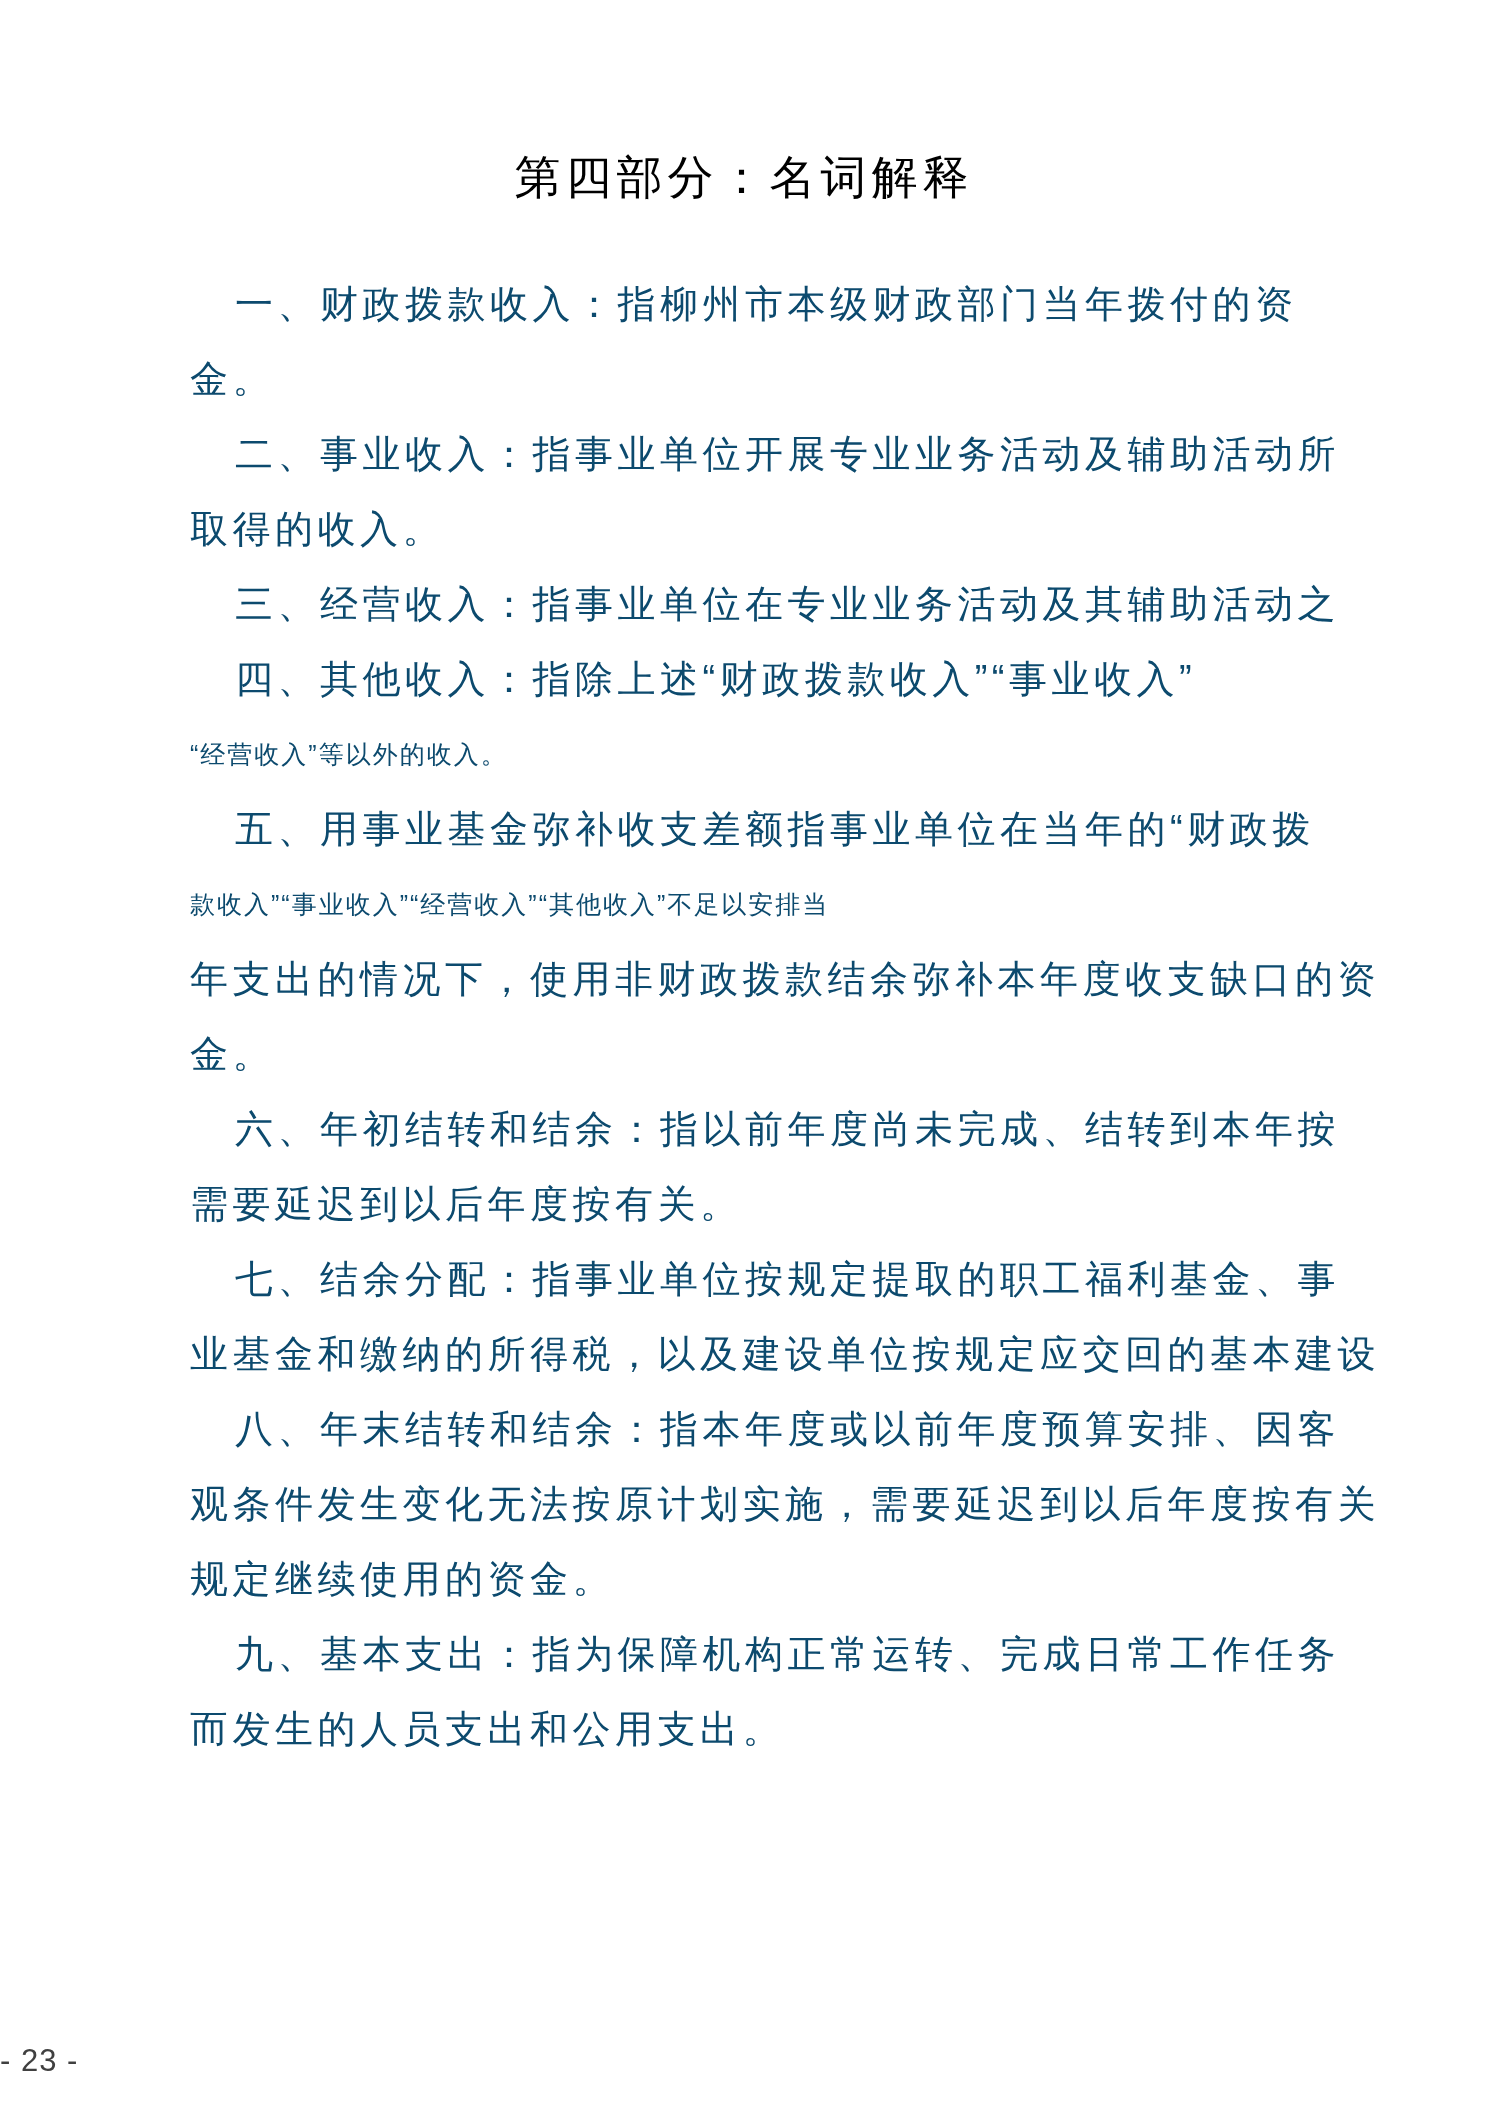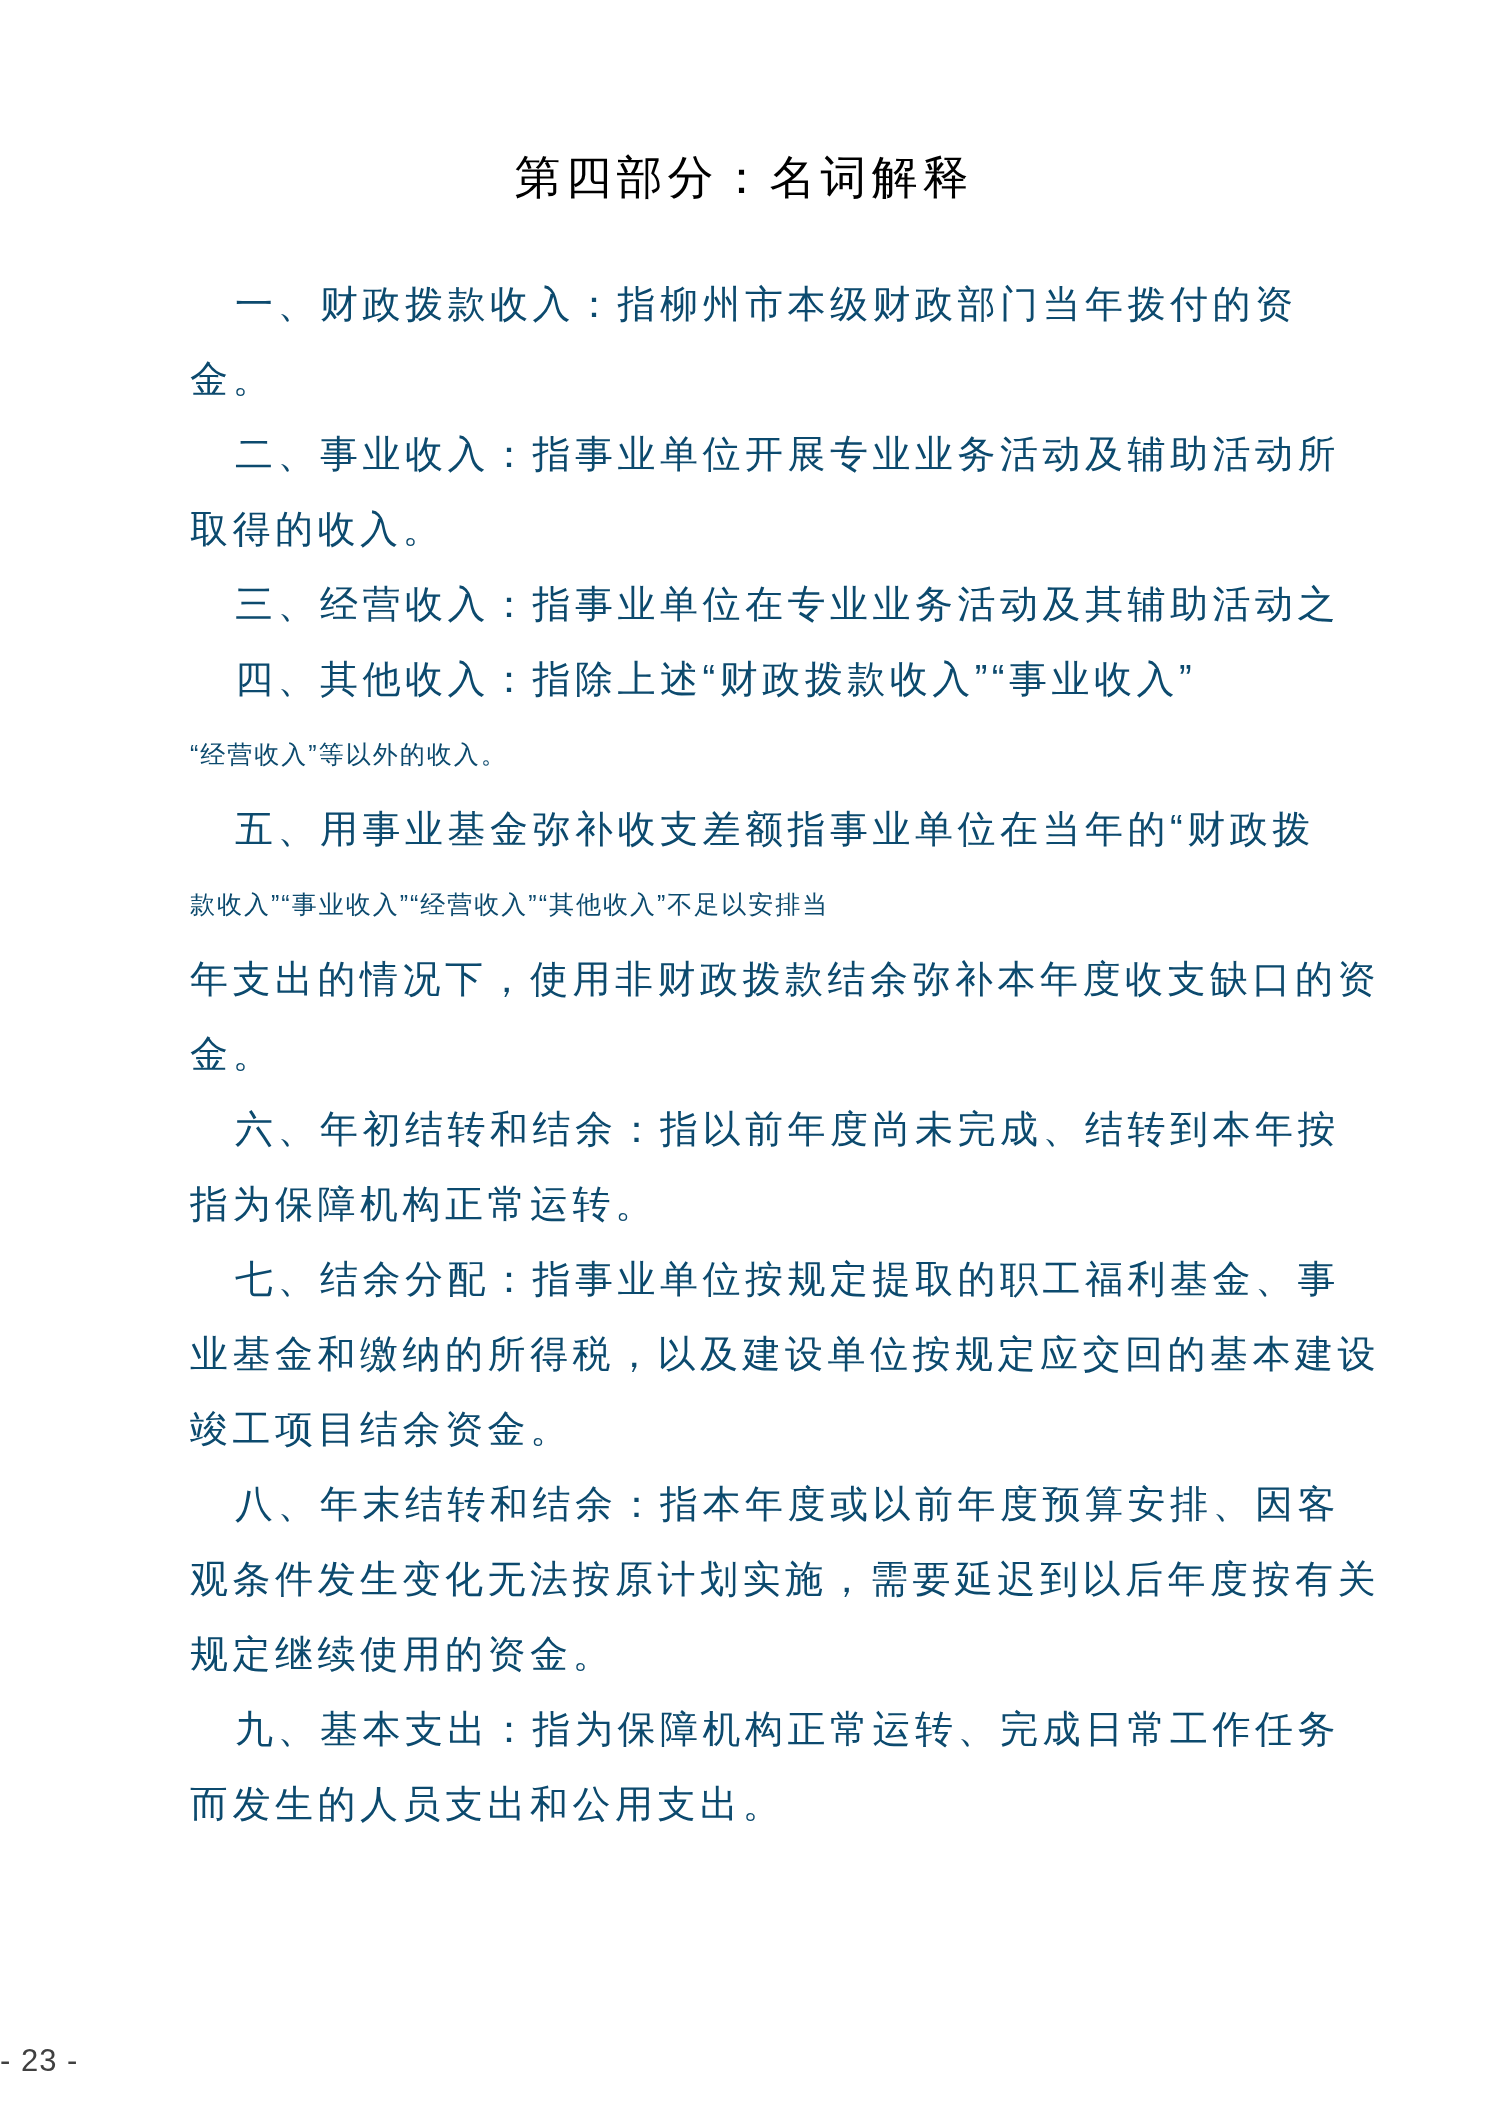--- a/index.html
+++ b/index.html
@@ -84,26 +84,25 @@
         <div class="line small">“经营收入”等以外的收入。</div>
       </div>
       <div class="paragraph">
         <div class="line indent">五、用事业基金弥补收支差额指事业单位在当年的“财政拨</div>
         <div class="line small">款收入”“事业收入”“经营收入”“其他收入”不足以安排当</div>
         <div class="line">年支出的情况下，使用非财政拨款结余弥补本年度收支缺口的资</div>
         <div class="line">金。</div>
       </div>
       <div class="paragraph">
         <div class="line indent">六、年初结转和结余：指以前年度尚未完成、结转到本年按</div>
-        <div class="line">指为保障机构正常运转。</div>
+        <div class="line">需要延迟到以后年度按有关。</div>
       </div>
       <div class="paragraph">
         <div class="line indent">七、结余分配：指事业单位按规定提取的职工福利基金、事</div>
         <div class="line">业基金和缴纳的所得税，以及建设单位按规定应交回的基本建设</div>
-        <div class="line">竣工项目结余资金。</div>
       </div>
       <div class="paragraph">
         <div class="line indent">八、年末结转和结余：指本年度或以前年度预算安排、因客</div>
         <div class="line">观条件发生变化无法按原计划实施，需要延迟到以后年度按有关</div>
         <div class="line">规定继续使用的资金。</div>
       </div>
       <div class="paragraph">
         <div class="line indent">九、基本支出：指为保障机构正常运转、完成日常工作任务</div>
         <div class="line">而发生的人员支出和公用支出。</div>
       </div>

